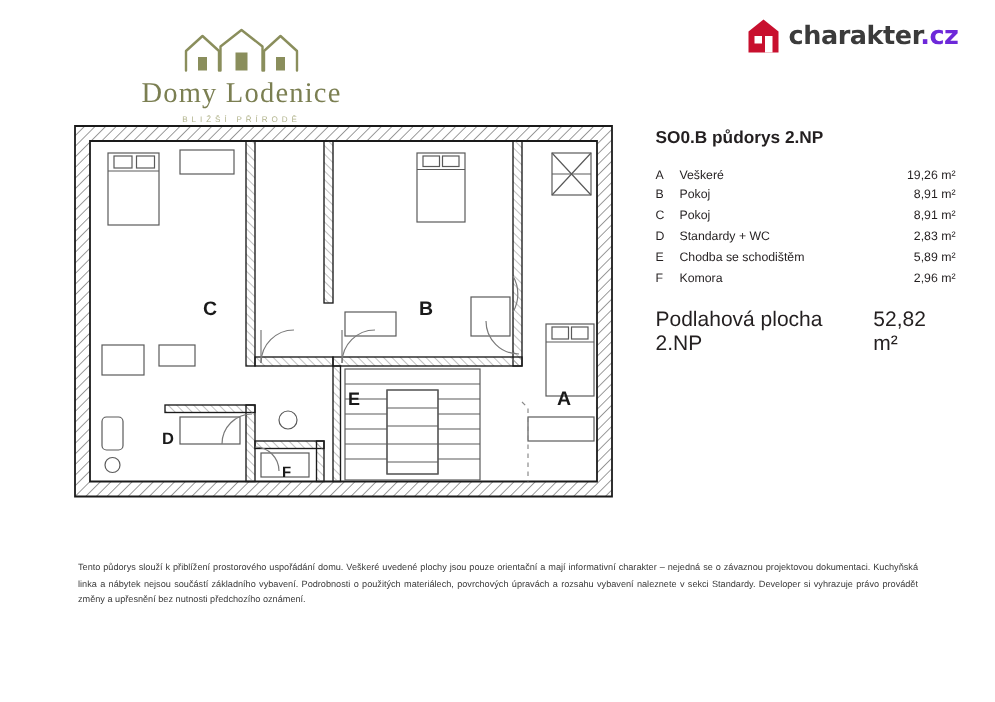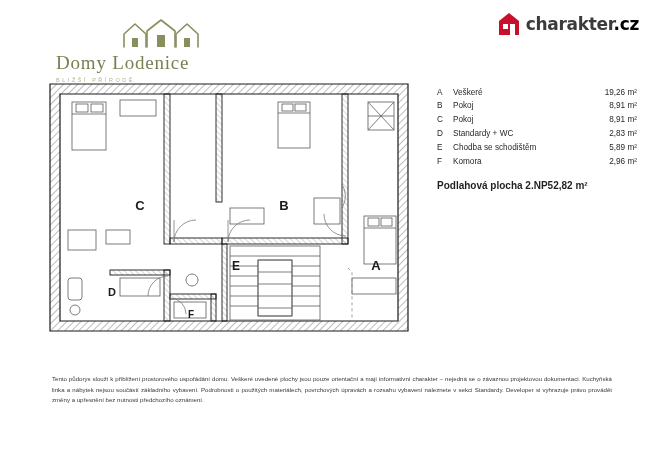--- a/index.html
+++ b/index.html
@@ -21,20 +21,21 @@
     background: #ffffff;
     box-sizing: border-box;
   }
 
   
   .logo {
     position: absolute;
     left: 56px;
     top: 18px;
     width: 210px;
+    text-align: center;
   }
   .logo-mark {
     height: 30px;
     display: flex;
     align-items: flex-end;
     justify-content: center;
   }
   .logo-name {
     font-family: "Liberation Serif", serif;
     font-size: 19px;
@@ -67,21 +68,21 @@
     position: relative;
   }
   .brand-right .brand-text {
     font-family: "DejaVu Sans", sans-serif;
     font-size: 17px;
     font-weight: bold;
     color: #3b3b3b;
     letter-spacing: -0.3px;
   }
   .brand-right .brand-text .dot {
-    color: #000000;
+    color: #6d28d9;
   }
 
   
   .plan {
     position: absolute;
     left: 46px;
     top: 80px;
     width: 366px;
     height: 255px;
   }
@@ -119,22 +120,22 @@
   }
   .legend td.area {
     text-align: right;
     white-space: nowrap;
     color: #231f20;
   }
   .legend .total {
     margin-top: 11px;
     display: flex;
     justify-content: flex-start;
-    font-size: 10px;
-    font-weight: bold;
+    font-size: 14px;
+    font-weight: normal;
   }
 
   
   .note {
     position: absolute;
     left: 52px;
     top: 374px;
     width: 560px;
     font-size: 6.1px;
     line-height: 1.75;
@@ -293,20 +294,21 @@
       <text class="room-label" x="94" y="130" font-size="13" fill="#1a1a1a" text-anchor="middle">C</text>
       <text class="room-label" x="238" y="130" font-size="13" fill="#1a1a1a" text-anchor="middle">B</text>
       <text class="room-label" x="330" y="190" font-size="13" fill="#1a1a1a" text-anchor="middle">A</text>
       <text class="room-label" x="66" y="216" font-size="11" fill="#1a1a1a" text-anchor="middle">D</text>
       <text class="room-label" x="190" y="190" font-size="12" fill="#1a1a1a" text-anchor="middle">E</text>
       <text class="room-label" x="145" y="238" font-size="10" fill="#1a1a1a" text-anchor="middle">F</text>
     </svg>
   </div>
 
   <div class="legend">
+    <div class="legend-title">SO0.B půdorys 2.NP</div>
     <table>
       <tbody>
         <tr>
           <td class="key">A</td>
           <td class="room">Veškeré</td>
           <td class="area">19,26 m²</td>
         </tr>
         <tr>
           <td class="key">B</td>
           <td class="room">Pokoj</td>

